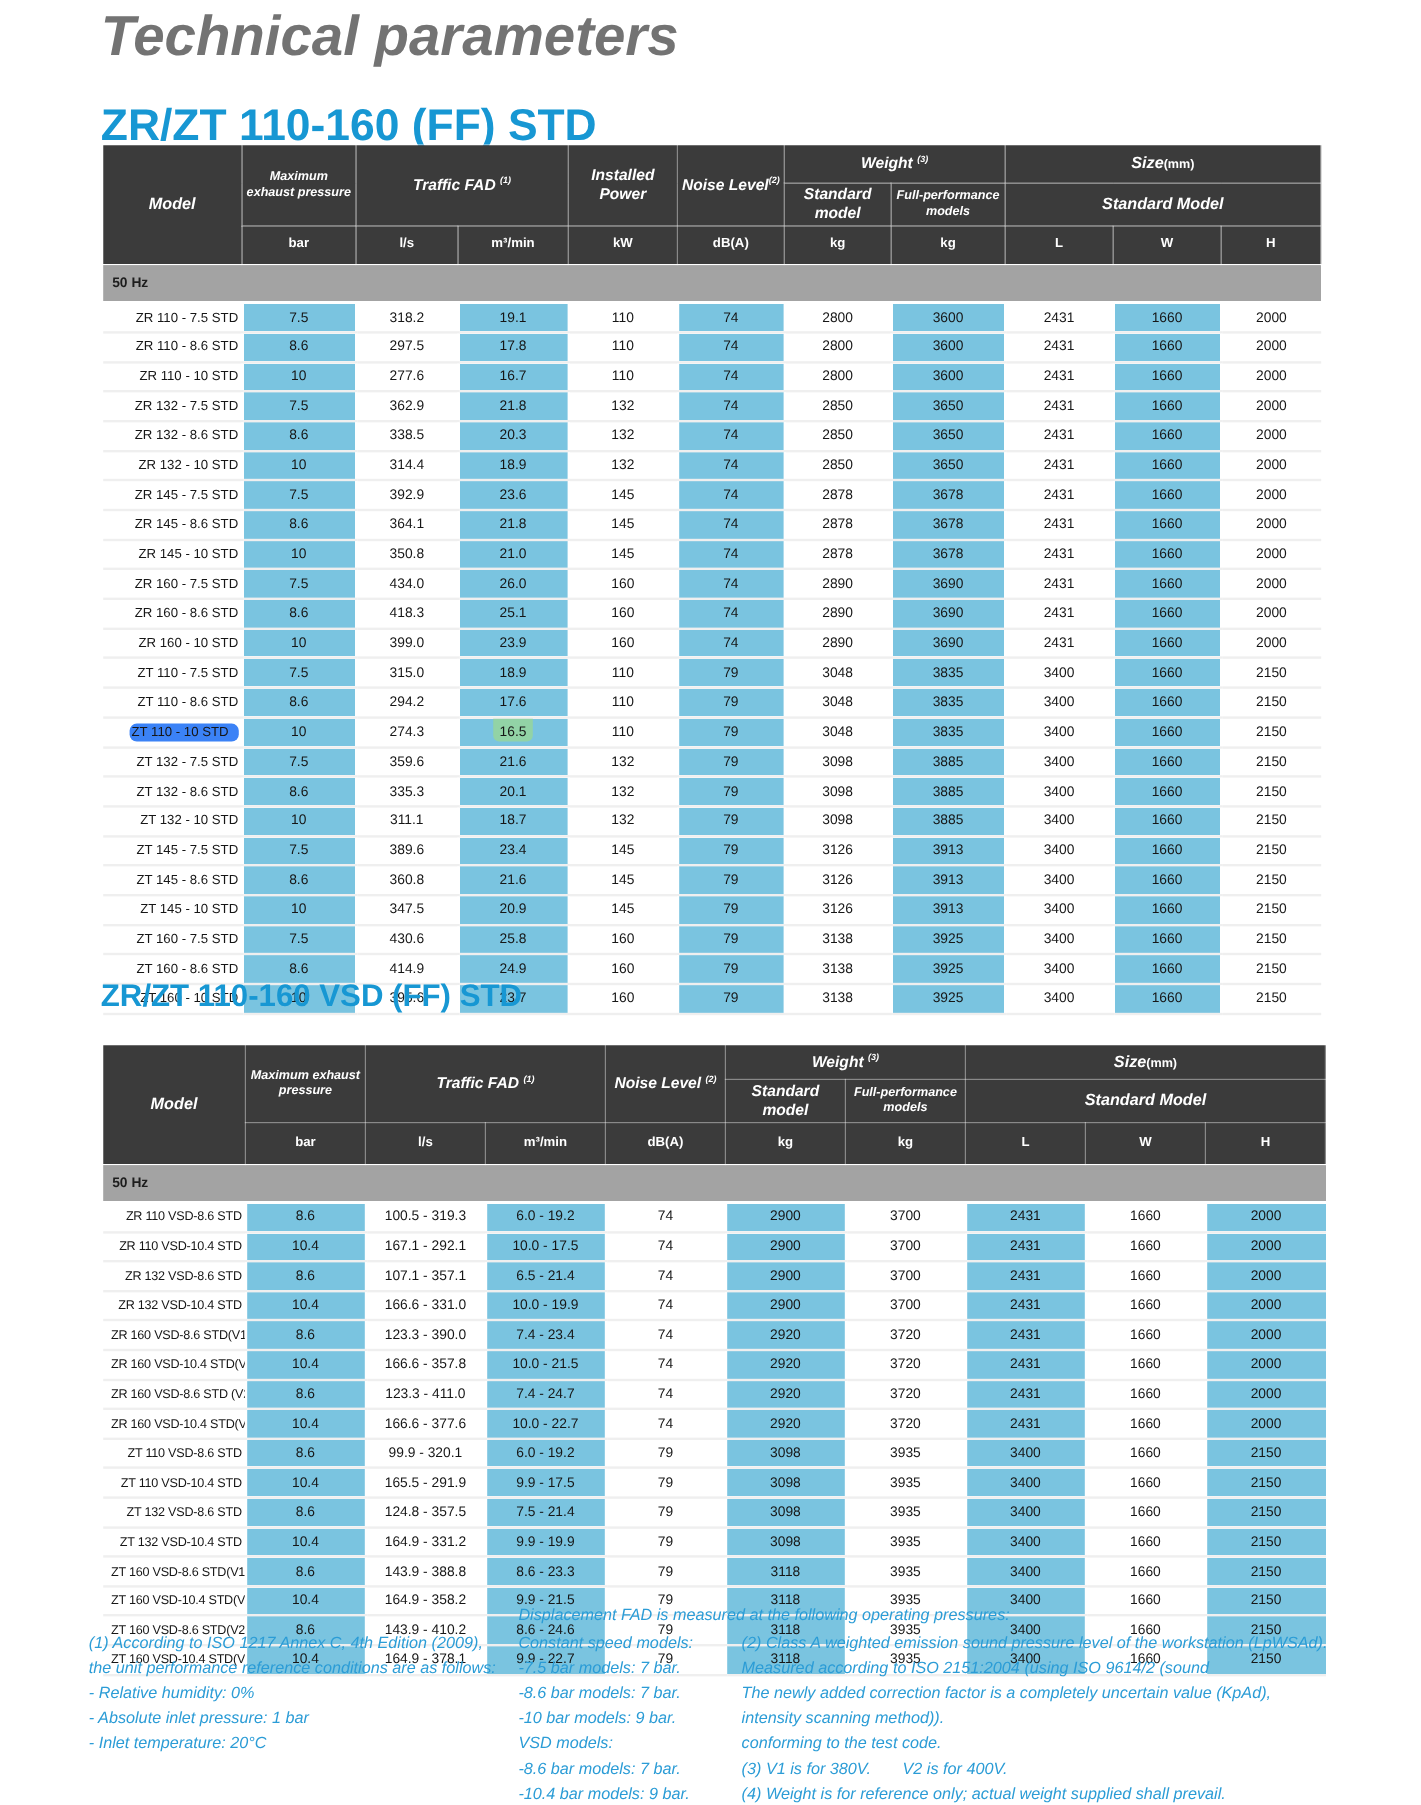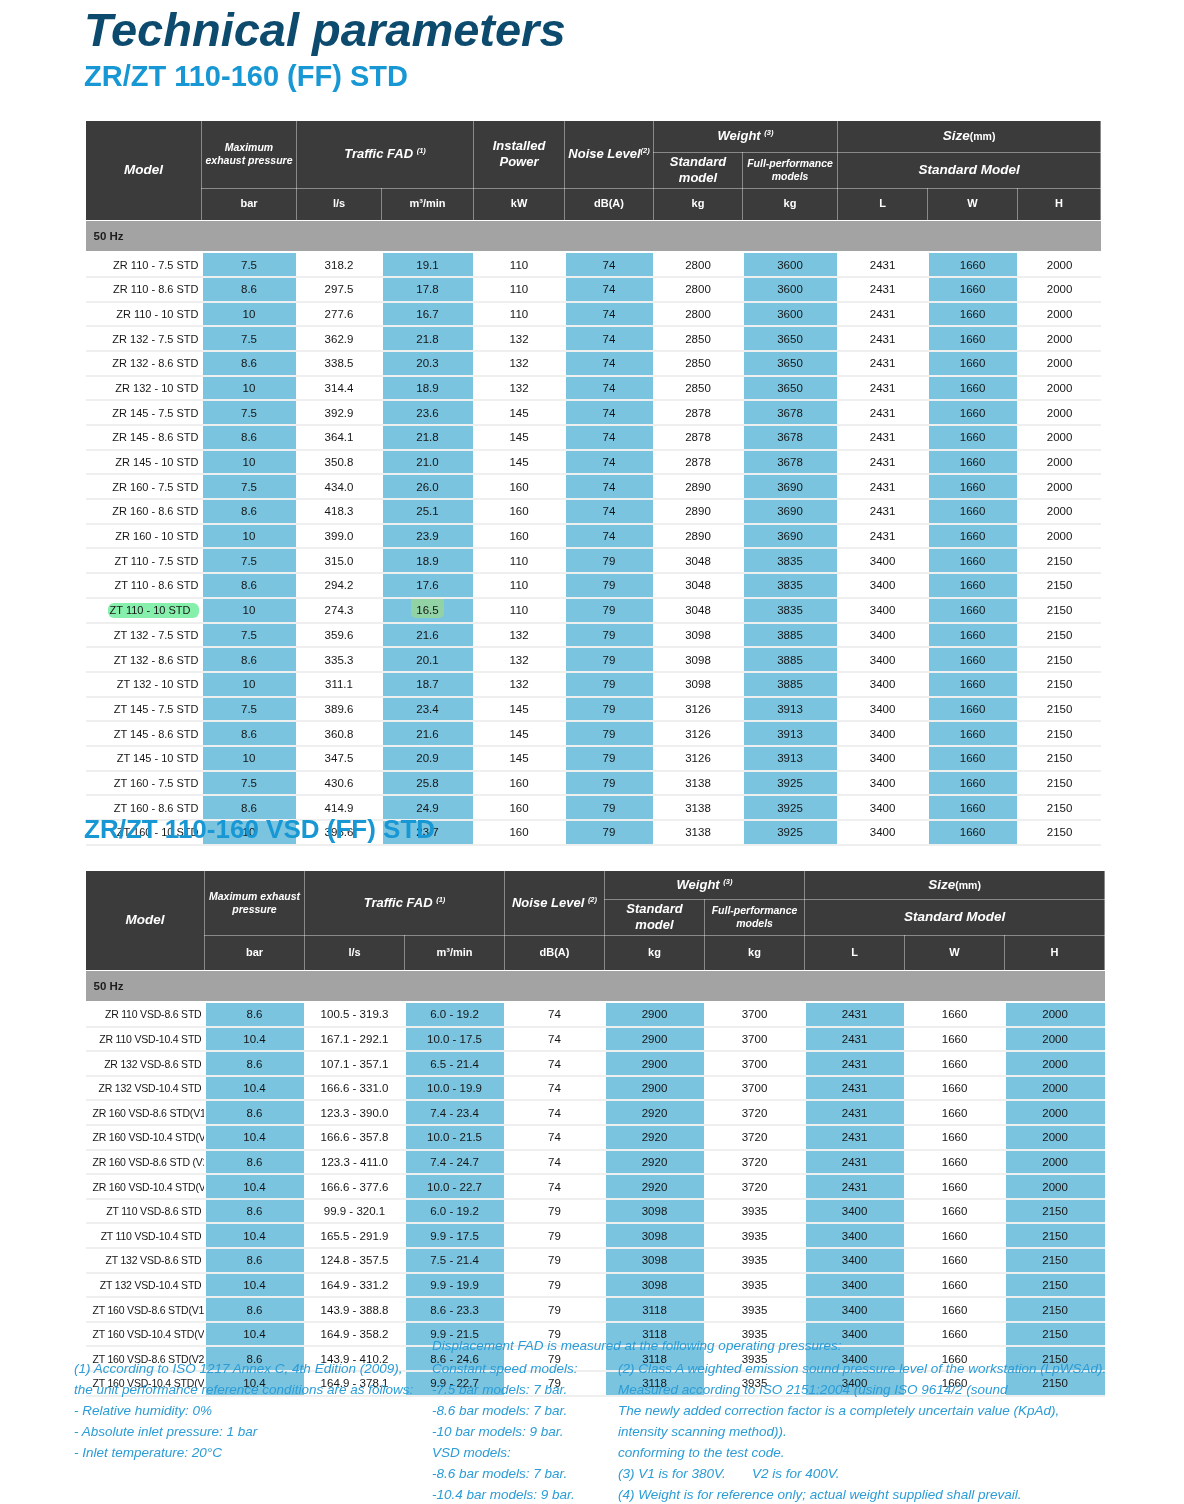--- a/index.html
+++ b/index.html
@@ -1,21 +1,21 @@
 <!DOCTYPE html>
 <html><head>
 <meta charset="utf-8">
 <style>
   html,body{margin:0;padding:0;background:#fff;}
   body{width:1184px;height:1504px;position:relative;overflow:hidden;
        font-family:"Liberation Sans","DejaVu Sans",sans-serif;}
 
   .page-title{position:absolute;left:84px;top:2px;font-size:47px;font-weight:bold;
-      font-style:italic;color:#0c4a6e;letter-spacing:0px;}
-  .sec-title1{position:absolute;left:84px;top:60px;font-size:29px;font-weight:bold;color:#1797d3;}
+      font-style:italic;color:#737373;letter-spacing:0px;}
+  .sec-title1{position:absolute;left:84px;top:84px;font-size:37px;font-weight:bold;color:#1797d3;}
   .sec-title2{position:absolute;left:84px;top:814px;font-size:26px;font-weight:bold;color:#1797d3;}
 
   table{border-collapse:collapse;table-layout:fixed;position:absolute;}
   #t1{left:85px;top:120px;width:1015px;}
   #t2{left:85px;top:870px;width:1019px;}
 
   thead th{background:#3b3b3b;color:#fff;font-style:italic;font-weight:bold;
       font-size:11.5px;border:1px solid rgba(255,255,255,.4);text-align:center;
       padding:1px 2px;line-height:1.25;}
   thead tr.units th{font-style:normal;font-size:11px;}
@@ -38,21 +38,21 @@
 
   tbody td{font-size:11.5px;color:#161616;text-align:center;height:22.7px;
       padding:0 2px;border-right:2px solid #fff;border-bottom:2px solid #efefef;
       white-space:nowrap;overflow:hidden;background:#fff;}
   #t2 tbody td{height:22.6px;}
   tbody td:last-child{border-right:none;}
   tbody td.blue{background:#7ac4e0;}
   tbody td.model{text-align:right;padding-left:7px;font-size:11px;}
   #t2 tbody td.model{font-size:10.5px;letter-spacing:-0.2px;}
 
-  .hl-yellow{background:#86efac;border-radius:6px;padding:1px 8px 2px 2px;}
+  .hl-yellow{background:#3b82f6;border-radius:6px;padding:1px 8px 2px 2px;}
   .hl-green{background:#92d3a6;border-radius:5px;padding:13px 5px 2px 5px;}
 
   .fn{position:absolute;color:#2b9cd6;font-size:13.5px;font-style:italic;
       line-height:21px;white-space:nowrap;}
   .fn-headline{position:absolute;color:#2b9cd6;font-size:13.5px;font-style:italic;
       white-space:nowrap;}
   #fn-left{left:74px;top:1358px;}
   #fn-mid{left:432px;top:1358px;}
   #fn-right{left:618px;top:1358px;}
   #fn-head{left:432px;top:1338px;}

